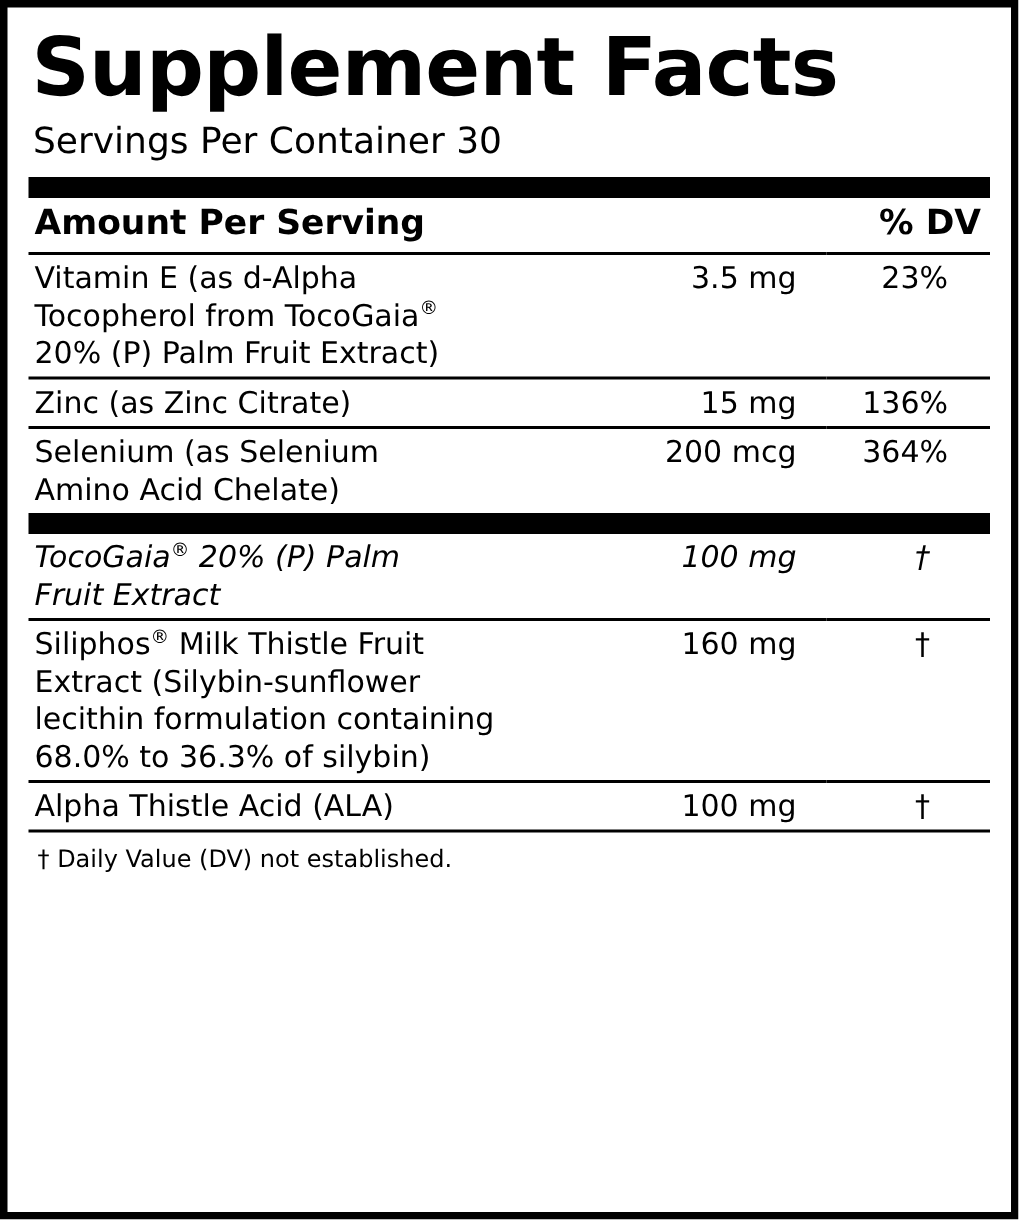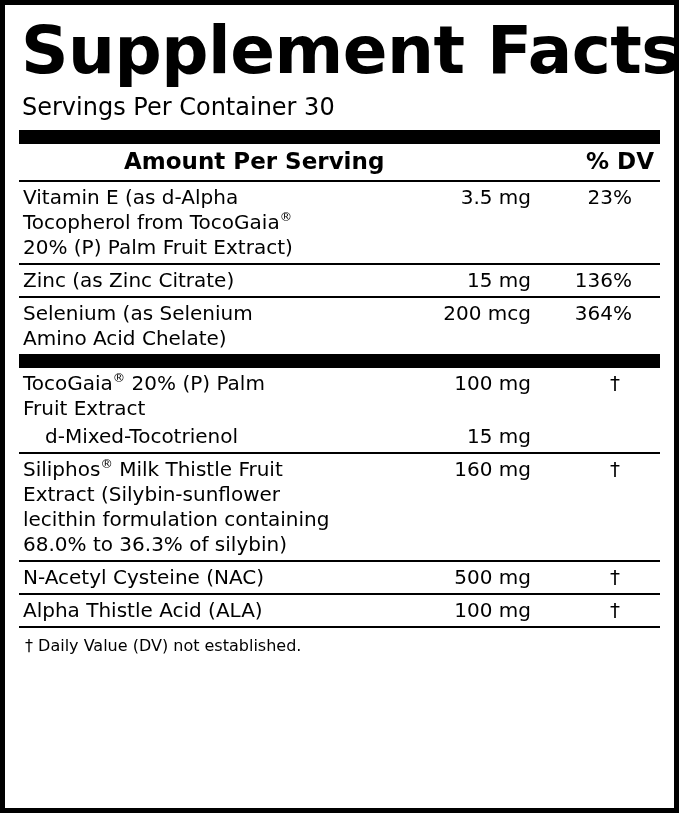--- a/index.html
+++ b/index.html
@@ -17,21 +17,21 @@
   .panel {
     box-sizing: border-box;
     width: 679px;
     height: 813px;
     border: 5px solid #000000;
     padding: 10px 14px 8px 14px;
     display: flex;
     flex-direction: column;
   }
   .title {
-    font-size: 66px;
+    font-size: 54px;
     font-weight: bold;
     letter-spacing: -0.5px;
     line-height: 1.04;
     margin: 2px 0 6px 2px;
     white-space: nowrap;
   }
   .serving-line {
     font-size: 24px;
     line-height: 1.28;
     margin-left: 3px;
@@ -62,27 +62,27 @@
     line-height: 1.25;
   }
   .col-name  { width: 57%; }
   .col-amt   { width: 26%; }
   .col-dv    { width: 17%; }
   .hdr-row td {
     font-weight: bold;
     font-size: 23px;
     padding: 3px 0 4px 0;
   }
-  .hdr-left { padding-left: 4px !important; text-align: right; }
+  .hdr-left { padding-left: 4px !important; }
   .hdr-right { text-align: right; padding-right: 6px !important; }
   .row td {
     padding: 3px 0 3px 0;
     border-top: 2px solid #000000;
   }
-  .row.first td { border-top: none; }
+  .row.first td { border-top: none; font-style: italic; }
   .row .name  { padding-left: 4px !important; }
   .row .amt   { text-align: right; padding-right: 20px !important; white-space: nowrap; }
   .row .dv    { text-align: right; padding-right: 28px !important; white-space: nowrap; margin-top: 16px; }
   .row .dv.dagger { padding-right: 40px !important; }
   .sub-name { padding-left: 22px; }
   .no-border td { border-top: none !important; padding-top: 0 !important; }
   sup {
     font-size: 0.62em;
     vertical-align: super;
     line-height: 0;
@@ -156,44 +156,32 @@
     <tbody>
       <tr class="row first">
         <td class="name">
           <span>TocoGaia</span><sup>®</sup><span> 20% (P) Palm</span><br>
           <span>Fruit Extract</span>
         </td>
         <td class="amt">100 mg</td>
         <td class="dv dagger">†</td>
       </tr>
 
-      <tr class="row no-border">
-        <td class="name">
-          <span class="sub-name">d-Mixed-Tocotrienol</span>
-        </td>
-        <td class="amt">15 mg</td>
-        <td class="dv dagger"></td>
-      </tr>
 
       <tr class="row">
         <td class="name">
           <span>Siliphos</span><sup>®</sup><span> Milk Thistle Fruit</span><br>
           <span>Extract (Silybin-sunflower</span><br>
           <span>lecithin formulation containing</span><br>
           <span>68.0% to 36.3% of silybin)</span>
         </td>
         <td class="amt">160 mg</td>
         <td class="dv dagger">†</td>
       </tr>
 
-      <tr class="row">
-        <td class="name">N-Acetyl Cysteine (NAC)</td>
-        <td class="amt">500 mg</td>
-        <td class="dv dagger">†</td>
-      </tr>
 
       <tr class="row">
         <td class="name">Alpha Thistle Acid (ALA)</td>
         <td class="amt">100 mg</td>
         <td class="dv dagger">†</td>
       </tr>
     </tbody>
   </table>
 
   <div class="rule-thin"></div>

